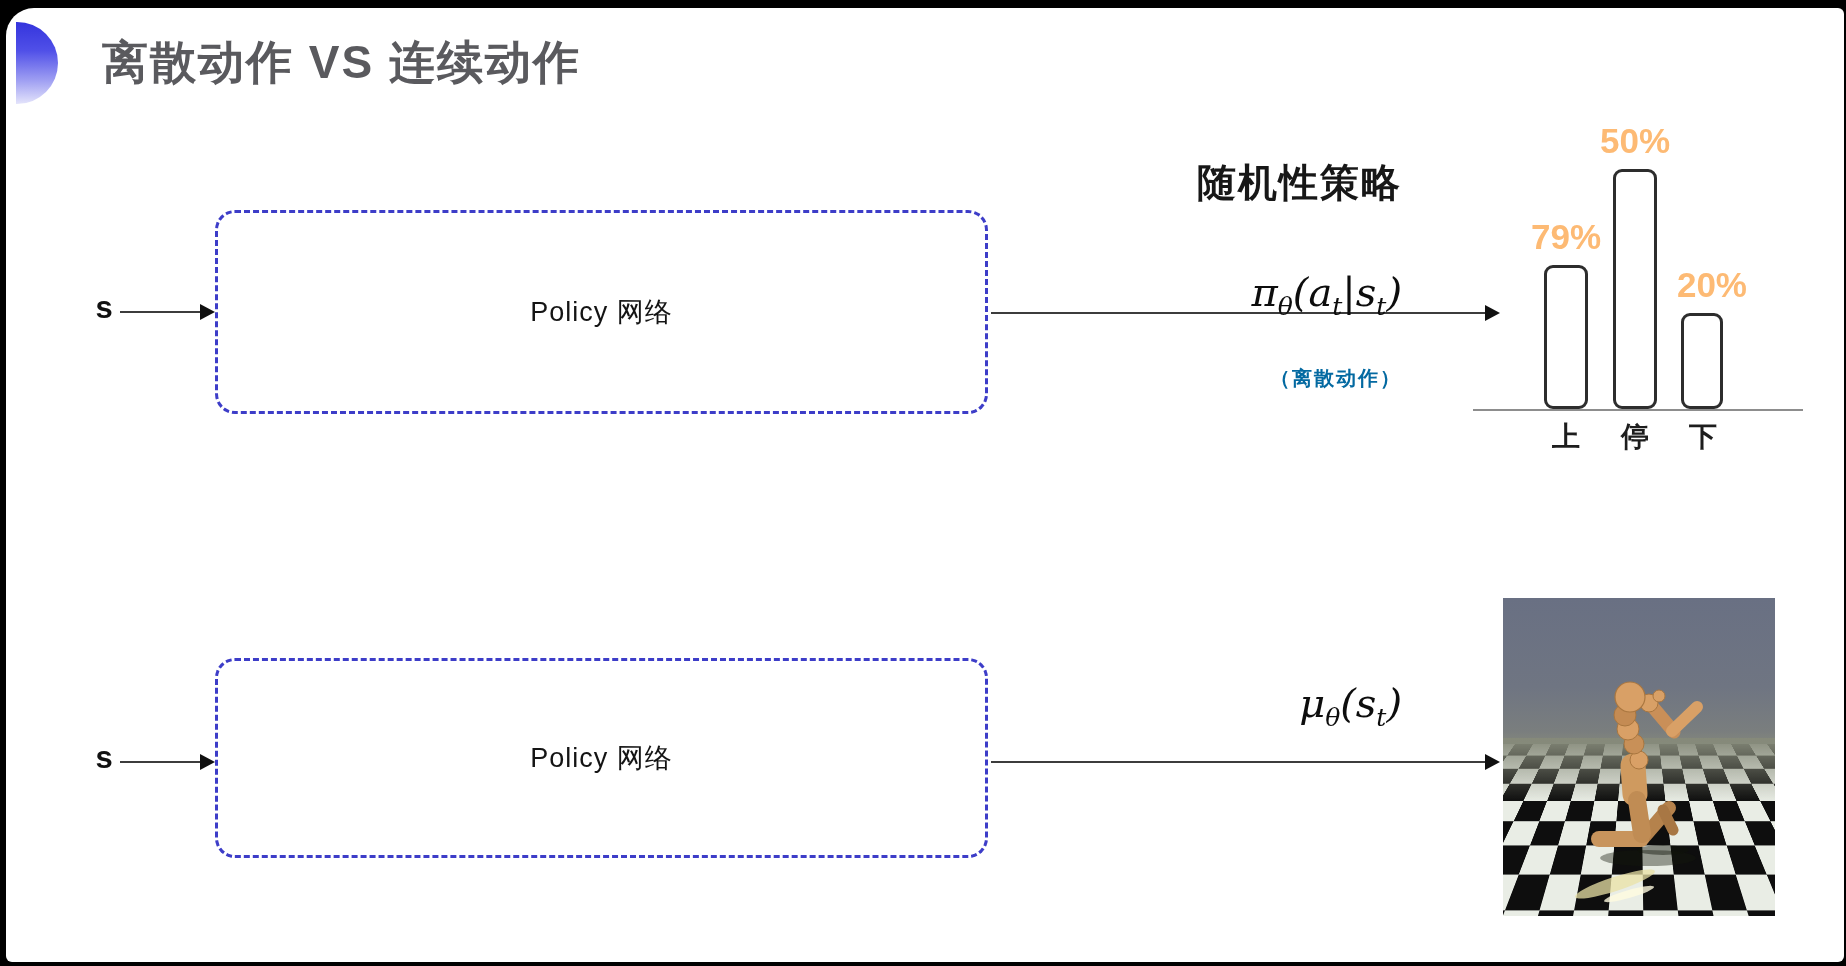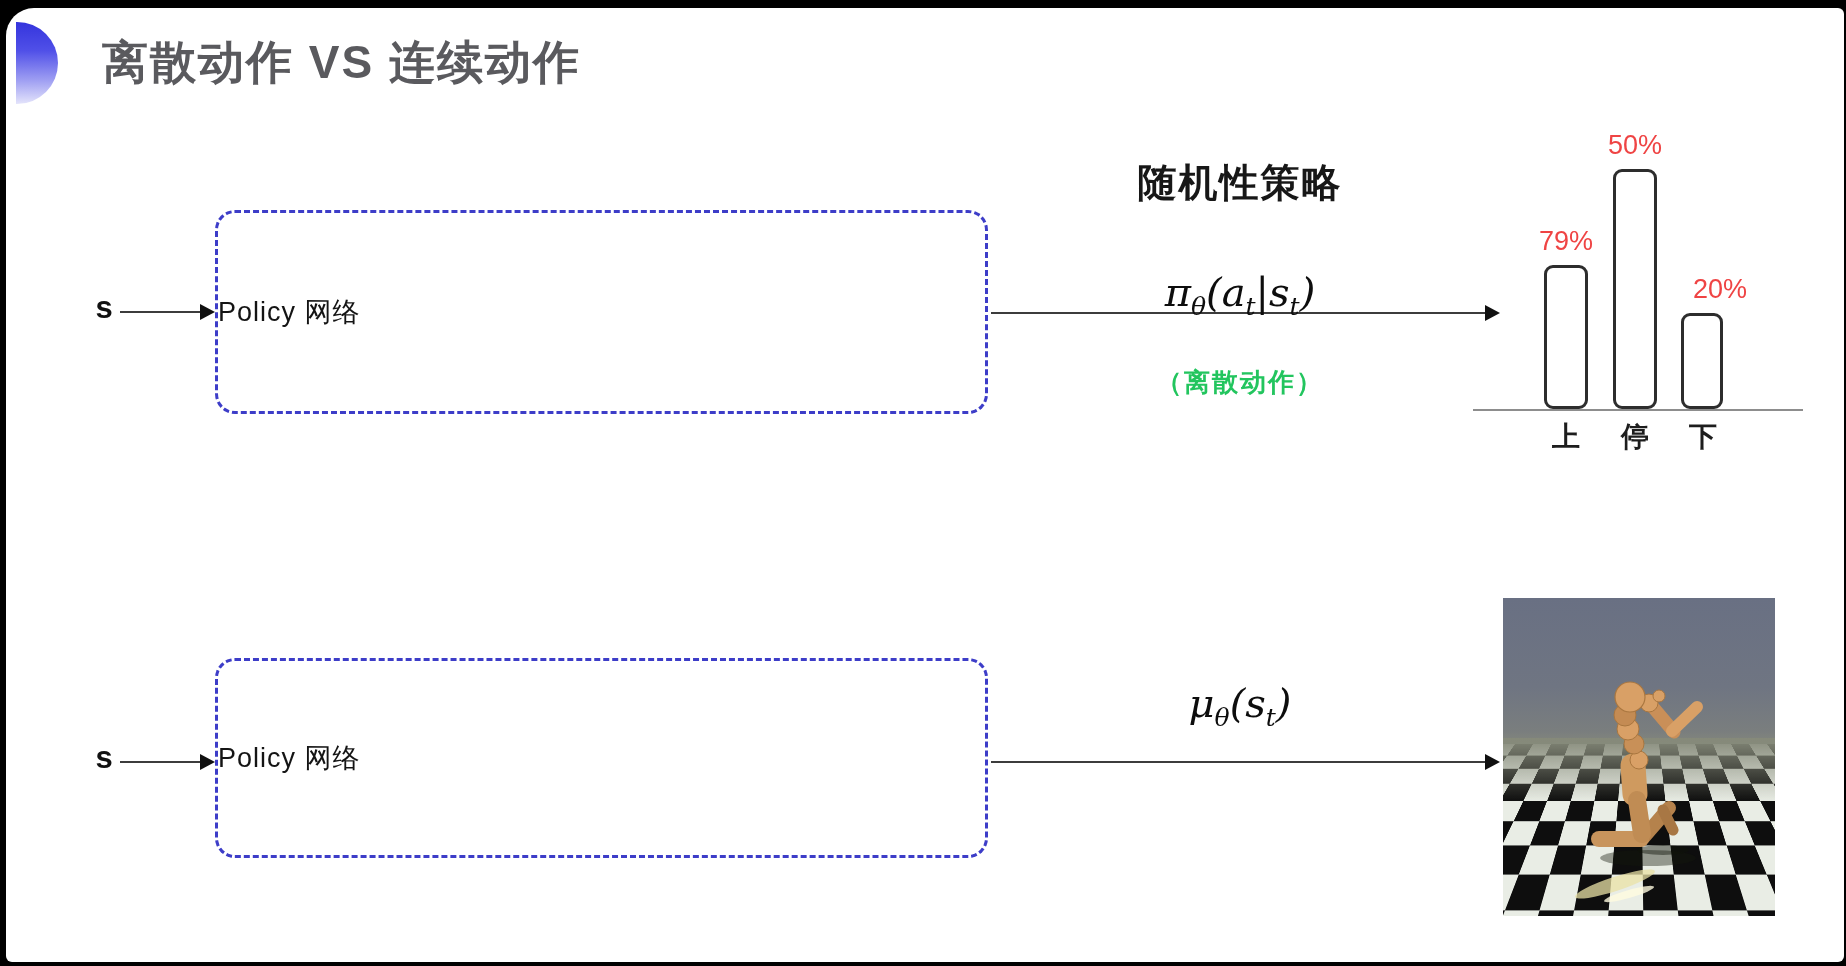--- a/index.html
+++ b/index.html
@@ -10,21 +10,21 @@
 
   
   .title-icon{position:absolute;left:16px;top:22px;width:42px;height:82px;
               background:linear-gradient(180deg,#3434dd 0%,#5050e8 35%,#9c9cf2 70%,#e4e4fb 100%);
               border-radius:0 42px 42px 0;}
   .title-text{position:absolute;left:78px;top:32px;font-size:46px;font-weight:600;
               color:#5a5a5e;letter-spacing:2px;white-space:nowrap;margin-left:24px;}
 
   
   .policy-box{position:absolute;left:215px;width:773px;border:3px dashed #3d3dc8;
-              border-radius:20px;display:flex;align-items:center;
+              border-radius:20px;display:flex;align-items:center;justify-content:center;
               box-sizing:border-box;background:#fff;}
   .box-top{top:210px;height:204px;}
   .box-bottom{top:658px;height:200px;}
   .policy-box .label{font-size:27px;color:#141414;letter-spacing:1px;}
 
   
   .s-label{position:absolute;left:84px;width:40px;text-align:center;font-size:31px;
            font-weight:700;color:#111;}
   .s-top{top:290px;} .s-bottom{top:740px;}
 
@@ -32,37 +32,37 @@
   .arrow{position:absolute;height:2px;background:#3c3c3c;}
   .arrow::after{content:"";position:absolute;right:-13px;top:-7px;width:0;height:0;
                 border-left:15px solid #101010;border-top:8px solid transparent;
                 border-bottom:8px solid transparent;}
   .a1{left:120px;top:311px;width:82px;}
   .a2{left:991px;top:312px;width:496px;}
   .a3{left:120px;top:761px;width:82px;}
   .a4{left:991px;top:761px;width:496px;}
 
   
-  .rcol{position:absolute;left:1078px;width:324px;text-align:center;}
+  .rcol{position:absolute;left:1078px;width:324px;text-align:right;}
   .policy-type{font-size:39px;font-weight:600;color:#171717;letter-spacing:2px;white-space:nowrap;}
   .pt-top{top:156px;} .pt-bottom{top:620px;}
   .formula{font-family:"DejaVu Serif","Liberation Serif",serif;font-style:italic;
            font-size:40px;color:#0d0d0d;white-space:nowrap;}
   .formula sub{font-size:25px;font-style:italic;}
   .f-top{top:234px;margin-top:35px;} .f-bottom{top:680px;}
-  .red-note{font-size:26px;font-weight:700;color:#22c55e;letter-spacing:2px;white-space:nowrap;}
+  .red-note{font-size:20px;font-weight:700;color:#0369a1;letter-spacing:2px;white-space:nowrap;}
   .rn-top{top:365px;} .rn-bottom{top:824px;}
 
   
   .chart{position:absolute;left:1473px;top:100px;width:330px;height:352px;}
   .chart .baseline{position:absolute;left:0;right:0;top:309px;height:2px;background:#8d8d8d;}
   .bar{position:absolute;bottom:43px;width:44px;background:#fff;border:3px solid #2d2d2d;
        border-radius:9px;box-sizing:border-box;}
   .b0{left:71px;} .b1{left:140px;} .b2{left:208px;width:42px;}
-  .pct{position:absolute;width:90px;text-align:center;font-size:27px;font-weight:400;color:#ef4444;}
+  .pct{position:absolute;width:90px;text-align:center;font-size:35px;font-weight:700;color:#fdba74;}
   .p0{left:48px;} .p1{left:117px;} .p2{left:184px;text-align:right;}
   .cat{position:absolute;top:318px;width:44px;text-align:center;font-size:28px;
        font-weight:600;color:#1d1d1d;}
   .c0{left:71px;} .c1{left:140px;} .c2{left:208px;}
 
   
   .sim{position:absolute;left:1503px;top:598px;width:272px;height:318px;overflow:hidden;
        background:linear-gradient(180deg,#697083 0%,#6f7582 28%,#7a7e7e 42%,#868a7c 47%);}
   .sim .floor{position:absolute;left:-55%;width:210%;top:46%;height:160%;
        background:repeating-conic-gradient(#0e0e0e 0% 25%,#e9ede5 0% 50%);

